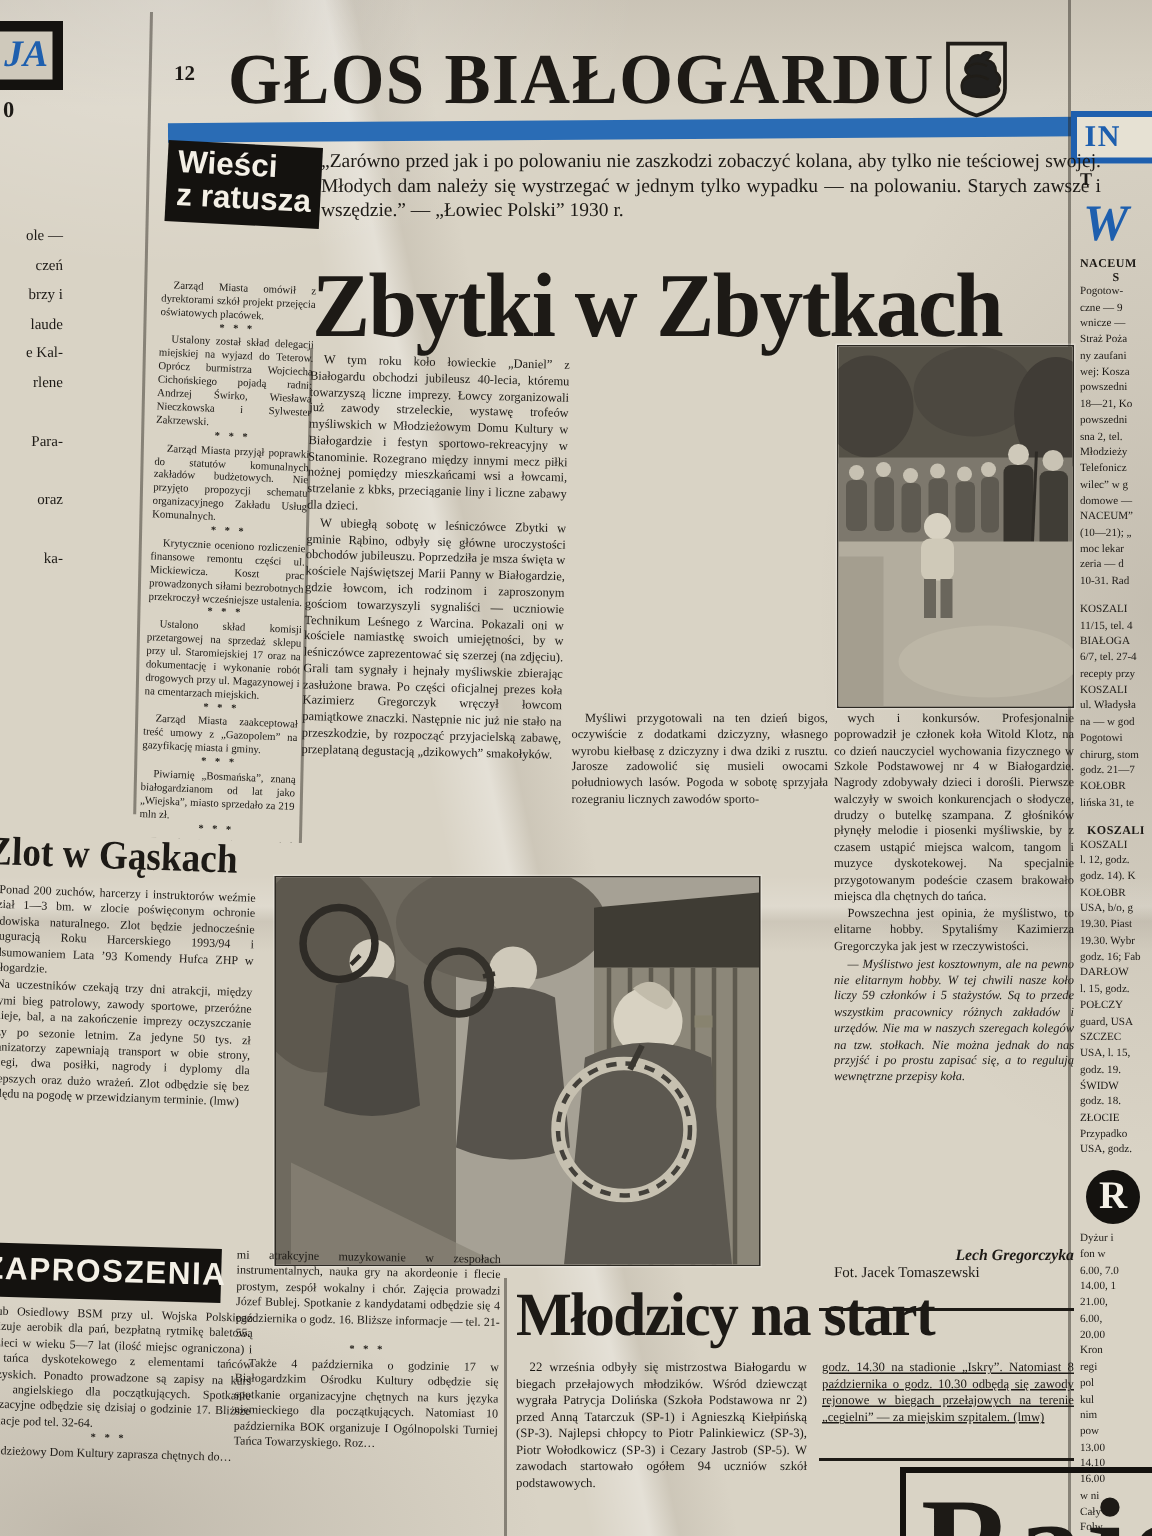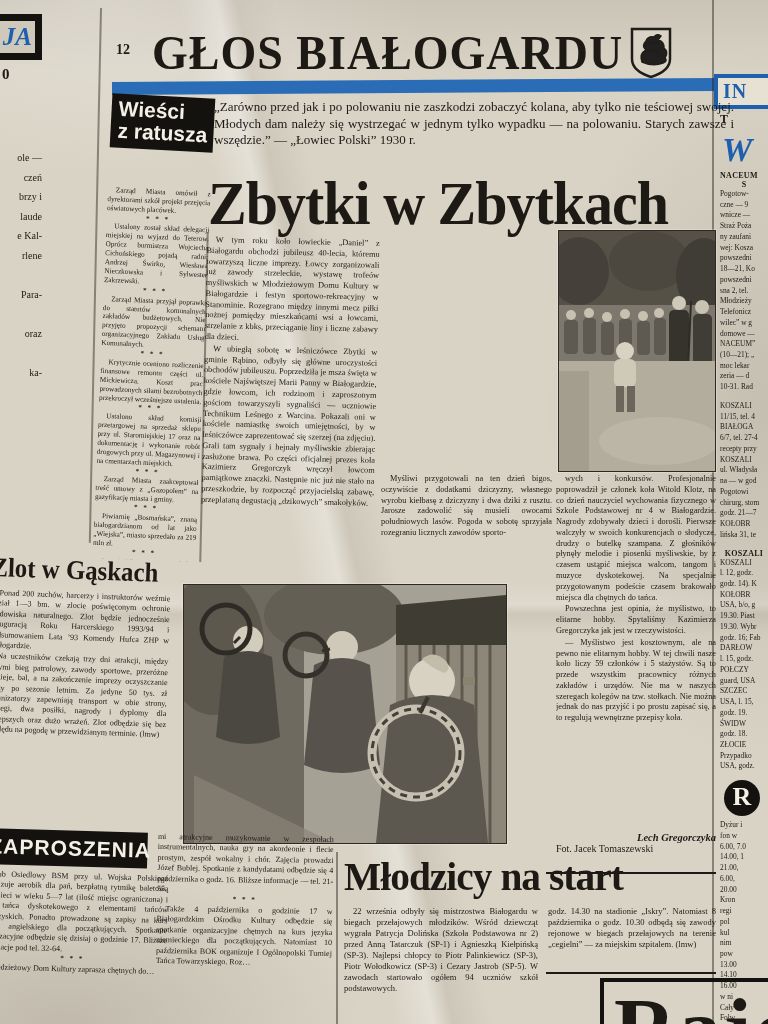--- a/index.html
+++ b/index.html
@@ -233,35 +233,35 @@
   <div class="abs body-text just" style="left:207px;top:235px;width:173px;height:346px;overflow:hidden;transform:rotate(1.3deg);transform-origin:left top;font-size:8.3px;">
     <p>W tym roku koło łowieckie „Daniel” z Białogardu obchodzi jubileusz 40-lecia, któremu towarzyszą liczne imprezy. Łowcy zorganizowali już zawody strzeleckie, wystawę trofeów myśliwskich w Młodzieżowym Domu Kultury w Białogardzie i festyn sportowo-rekreacyjny w Stanominie. Rozegrano między innymi mecz piłki nożnej pomiędzy mieszkańcami wsi a łowcami, strzelanie z kbks, przeciąganie liny i liczne zabawy dla dzieci.</p>
     <p>W ubiegłą sobotę w leśniczówce Zbytki w gminie Rąbino, odbyły się główne uroczystości obchodów jubileuszu. Poprzedziła je msza święta w kościele Najświętszej Marii Panny w Białogardzie, gdzie łowcom, ich rodzinom i zaproszonym gościom towarzyszyli sygnaliści — uczniowie Technikum Leśnego z Warcina. Pokazali oni w kościele namiastkę swoich umiejętności, by w leśniczówce zaprezentować się szerzej (na zdjęciu). Grali tam sygnały i hejnały myśliwskie zbierając zasłużone brawa. Po części oficjalnej prezes koła Kazimierz Gregorczyk wręczył łowcom pamiątkowe znaczki. Następnie nic już nie stało na przeszkodzie, by rozpocząć przyjacielską zabawę, przeplataną degustacją „dzikowych” smakołyków.</p>
   </div>
   <div class="abs body-text just" style="left:381px;top:474px;width:171px;height:108px;overflow:hidden;font-size:8.3px;">
     <p>Myśliwi przygotowali na ten dzień bigos, oczywiście z dodatkami dziczyzny, własnego wyrobu kiełbasę z dziczyzny i dwa dziki z rusztu. Jarosze zadowolić się musieli owocami południowych lasów. Pogoda w sobotę sprzyjała rozegraniu licznych zawodów sporto-</p>
   </div>
   <div class="abs body-text just" style="left:556px;top:474px;width:160px;height:356px;overflow:hidden;font-size:8.3px;">
     <p>wych i konkursów. Profesjonalnie poprowadził je członek koła Witold Klotz, na co dzień nauczyciel wychowania fizycznego w Szkole Podstawowej nr 4 w Białogardzie. Nagrody zdobywały dzieci i dorośli. Pierwsze walczyły w swoich konkurencjach o słodycze, drudzy o butelkę szampana. Z głośników płynęły melodie i piosenki myśliwskie, by z czasem ustąpić miejsca walcom, tangom i muzyce dyskotekowej. Na specjalnie przygotowanym podeście czasem brakowało miejsca dla chętnych do tańca.</p>
     <p>Powszechna jest opinia, że myślistwo, to elitarne hobby. Spytaliśmy Kazimierza Gregorczyka jak jest w rzeczywistości.</p>
-    <p style="">— Myślistwo jest kosztownym, ale na pewno nie elitarnym hobby. W tej chwili nasze koło liczy 59 członków i 5 stażystów. Są to przede wszystkim pracownicy różnych zakładów i urzędów. Nie ma w naszych szeregach kolegów na tzw. stołkach. Nie można jednak do nas przyjść i po prostu zapisać się, a to regulują wewnętrzne przepisy koła.</p>
+    <p style="font-style:italic;">— Myślistwo jest kosztownym, ale na pewno nie elitarnym hobby. W tej chwili nasze koło liczy 59 członków i 5 stażystów. Są to przede wszystkim pracownicy różnych zakładów i urzędów. Nie ma w naszych szeregach kolegów na tzw. stołkach. Nie można jednak do nas przyjść i po prostu zapisać się, a to regulują wewnętrzne przepisy koła.</p>
   </div>
   <div class="abs" style="left:556px;top:832px;width:160px;">
     <div class="byline">Lech Gregorczyka</div>
     <div class="credit">Fot. Jacek Tomaszewski</div>
   </div>
   <div class="abs hrule" style="left:546px;top:872px;width:170px;"></div>
 
   <div class="abs vrule" style="left:336px;top:852px;height:172px;"></div>
   <div class="abs h-mlodzicy" style="left:344px;top:852px;">Młodzicy na start</div>
   <div class="abs body-text just" style="left:344px;top:906px;width:194px;height:118px;overflow:hidden;font-size:8.5px;">
     <p>22 września odbyły się mistrzostwa Białogardu w biegach przełajowych młodzików. Wśród dziewcząt wygrała Patrycja Dolińska (Szkoła Podstawowa nr 2) przed Anną Tatarczuk (SP-1) i Agnieszką Kiełpińską (SP-3). Najlepsi chłopcy to Piotr Palinkiewicz (SP-3), Piotr Wołodkowicz (SP-3) i Cezary Jastrob (SP-5). W zawodach startowało ogółem 94 uczniów szkół podstawowych.</p>
   </div>
   <div class="abs body-text just" style="left:548px;top:906px;width:168px;height:64px;overflow:hidden;font-size:8.5px;">
-    <p style="text-indent:0;">godz. 14.30 na stadionie „Iskry”. Natomiast 8 października o godz. 10.30 odbędą się zawody rejonowe w biegach przełajowych na terenie „cegielni” — za miejskim szpitalem. (lmw)</p>
+    <p style="text-indent:0;text-decoration:underline;">godz. 14.30 na stadionie „Iskry”. Natomiast 8 października o godz. 10.30 odbędą się zawody rejonowe w biegach przełajowych na terenie „cegielni” — za miejskim szpitalem. (lmw)</p>
   </div>
   <div class="abs hrule" style="left:546px;top:972px;width:170px;"></div>
 
   <div class="abs body-text just" style="left:158px;top:832px;width:176px;height:192px;overflow:hidden;transform:rotate(1deg);transform-origin:left top;">
     <p style="text-indent:0;">mi atrakcyjne muzykowanie w zespołach instrumentalnych, nauka gry na akordeonie i flecie prostym, zespół wokalny i chór. Zajęcia prowadzi Józef Bublej. Spotkanie z kandydatami odbędzie się 4 października o godz. 16. Bliższe informacje — tel. 21-55.</p>
     <div class="stars">* * *</div>
     <p>Także 4 października o godzinie 17 w Białogardzkim Ośrodku Kultury odbędzie się spotkanie organizacyjne chętnych na kurs języka niemieckiego dla początkujących. Natomiast 10 października BOK organizuje I Ogólnopolski Turniej Tańca Towarzyskiego. Roz…</p>
   </div>
 
   <div class="abs" style="left:600px;top:978px;width:168px;height:46px;overflow:hidden;border-top:4px solid #14120f;border-left:4px solid #14120f;">

